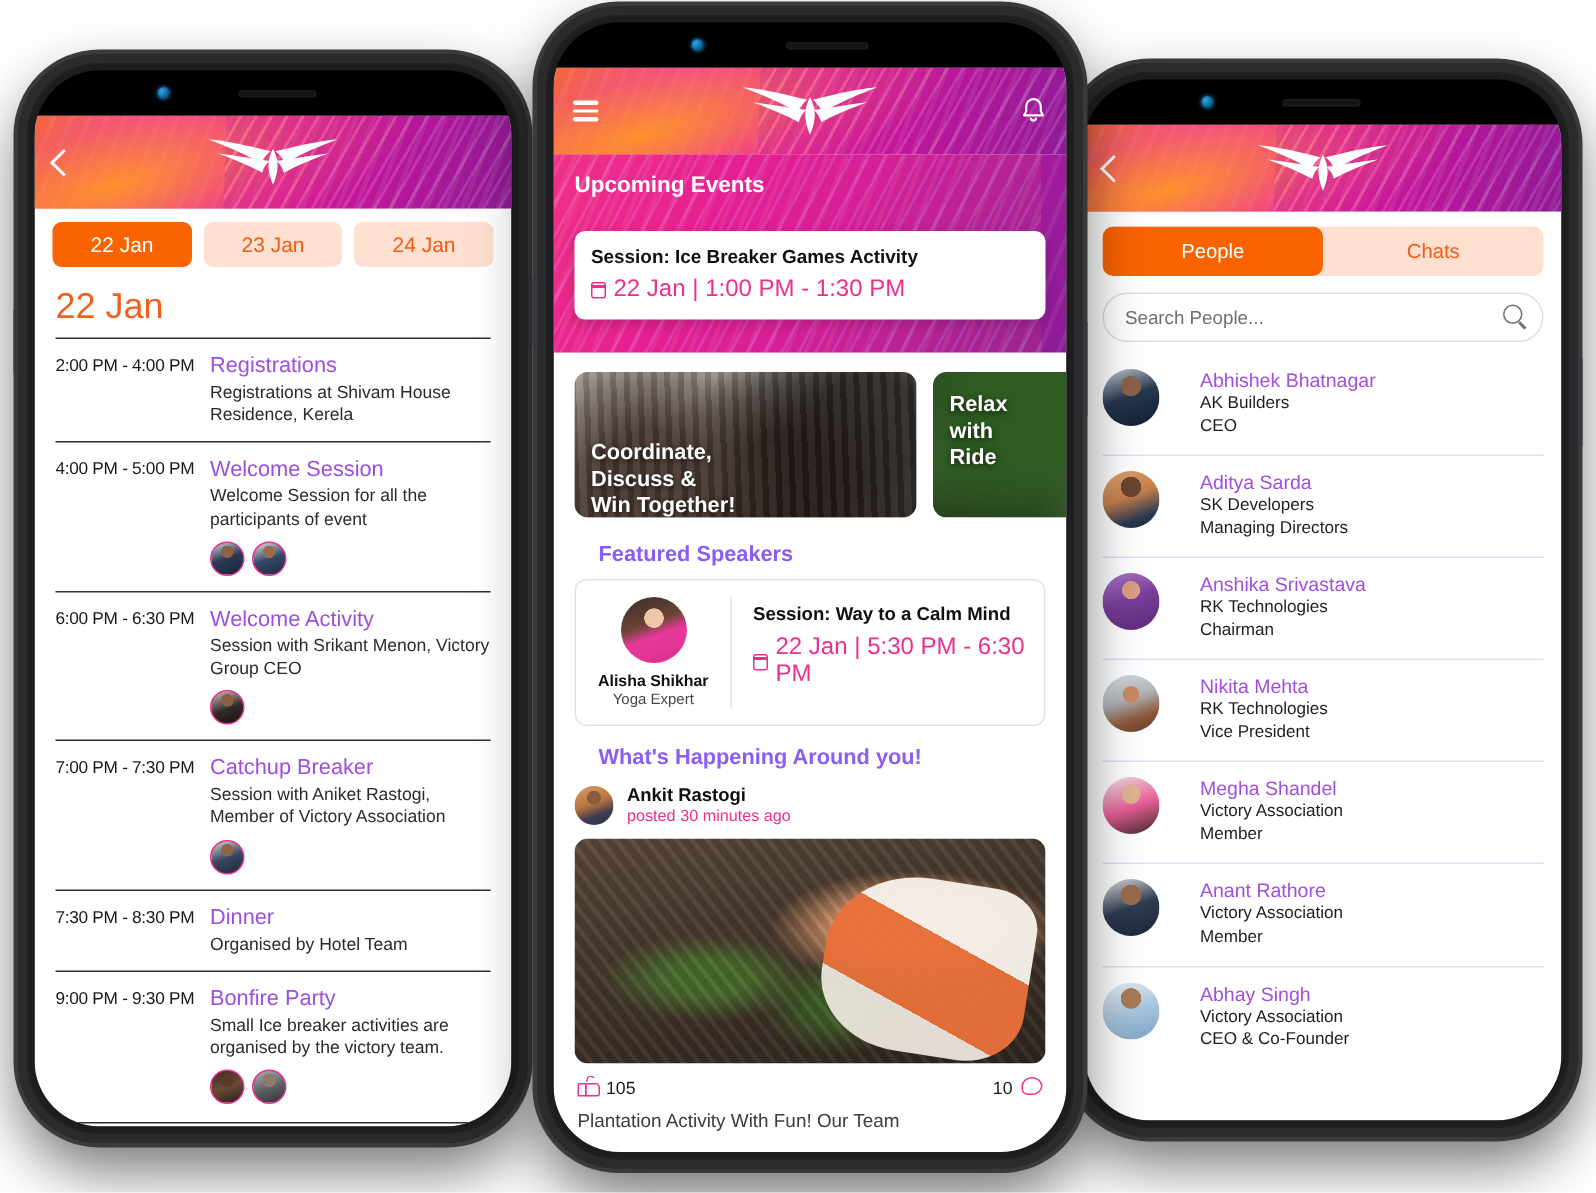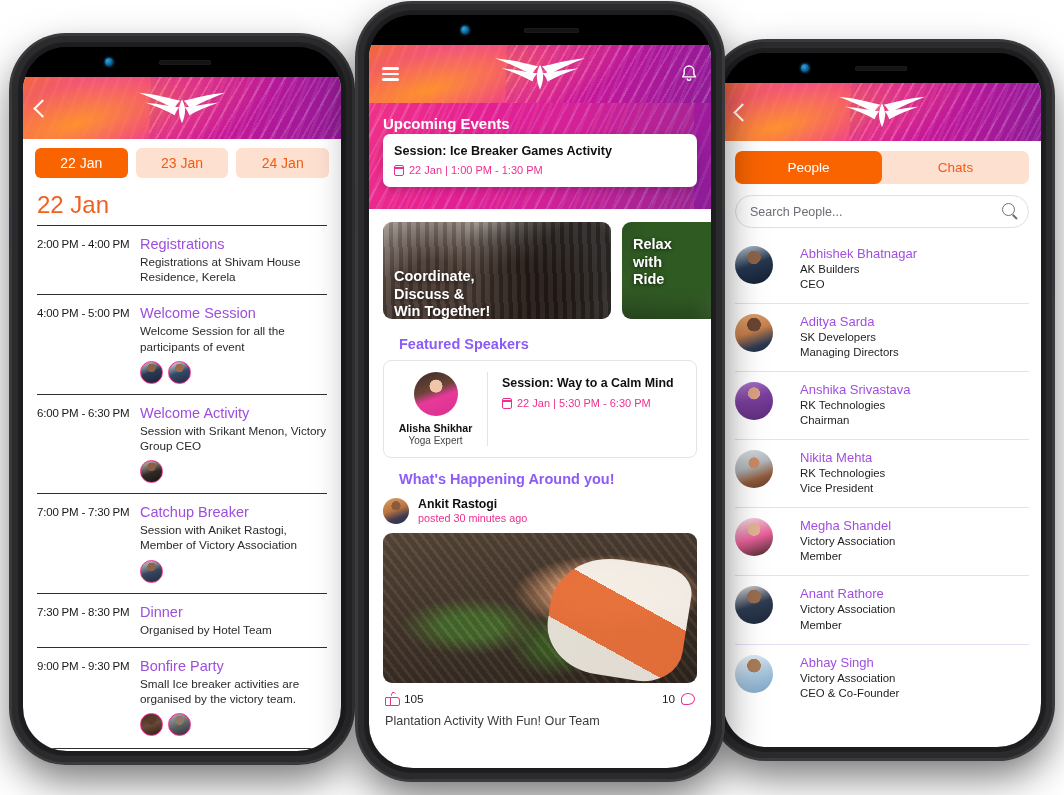--- a/index.html
+++ b/index.html
@@ -65,25 +65,25 @@
         background-position:center; overflow:hidden; position:relative; }
 
   
   .banner { position:relative; padding:12px 14px 22px 14px;
     background:
       repeating-linear-gradient(112deg, rgba(255,255,255,.07) 0 3px, rgba(0,0,0,0) 3px 12px),
       linear-gradient(118deg,#ee2b8f 0%, #e2179a 30%, #cf18a0 55%, #a81a9e 78%, #8a1c97 100%);
     overflow:hidden; }
   .banner::before { content:""; position:absolute; left:-25%; top:-80%; width:120%; height:240%;
     background: repeating-linear-gradient(118deg, rgba(255,255,255,.14) 0 2px, rgba(255,110,60,.10) 2px 10px); }
-  .banner-h { position:relative; z-index:2; color:#fff; font-size:15px; font-weight:bold; margin-bottom:2px; }
+  .banner-h { position:relative; z-index:2; color:#fff; font-size:15px; font-weight:bold; margin-bottom:22px; }
   .evcard { position:relative; z-index:2; background:#fff; border-radius:7px; padding:10px 11px 11px 11px;
             box-shadow:0 3px 9px rgba(0,0,0,.18); }
   .evtitle { font-size:12.6px; font-weight:bold; color:#101012; margin-bottom:6px; }
-  .evmeta { font-size:11px; color:#ec2f8e; display:flex; align-items:center; gap:5px; }
+  .evmeta { font-size:16px; color:#ec2f8e; display:flex; align-items:center; gap:5px; }
   .cal-ico { width:10px; height:11px; border:1.4px solid #ec2f8e; border-radius:2px; position:relative; flex:0 0 10px; }
   .cal-ico::before { content:""; position:absolute; left:-1.4px; right:-1.4px; top:1px; height:2px; background:#ec2f8e; }
 
   .cardstrip { display:flex; gap:11px; padding:13px 14px 4px 14px; overflow:hidden; }
   .promo { position:relative; flex:0 0 auto; height:97px; border-radius:9px; overflow:hidden; }
   .promo-txt { position:absolute; left:11px; top:14px; color:#fff; font-size:14.5px; font-weight:bold;
                line-height:1.21; text-shadow:0 1px 4px rgba(0,0,0,.65); z-index:3; }
   .ph-meet { background:
       radial-gradient(circle at 22% 72%, #4a3a33 0 16%, rgba(0,0,0,0) 50%),
       radial-gradient(circle at 62% 80%, #241b17 0 22%, rgba(0,0,0,0) 55%),
@@ -121,21 +121,21 @@
        radial-gradient(ellipse at 28% 62%, #4a6b2e 0 9%, rgba(0,0,0,0) 22%),
        radial-gradient(ellipse at 55% 75%, #3f5c27 0 7%, rgba(0,0,0,0) 20%),
        radial-gradient(ellipse at 72% 40%, #e8a173 0 14%, rgba(0,0,0,0) 30%),
        linear-gradient(168deg,#5b4a3c 0%, #4a3b2f 35%, #3b2f26 70%, #2e251e 100%); }
   .post-img::after { content:""; position:absolute; inset:0;
        background: repeating-linear-gradient(52deg, rgba(255,255,255,.045) 0 3px, rgba(0,0,0,.10) 3px 8px); }
   .hand { position:absolute; right:3%; top:18%; width:44%; height:78%;
           background:linear-gradient(200deg,#f6f1ea 0 36%, #e8703a 36% 70%, #e9e3da 70% 100%);
           border-radius:46% 22% 30% 40%; transform:rotate(9deg); z-index:2; opacity:.96; }
   .post-actions { display:flex; justify-content:space-between; align-items:center; padding:9px 2px 6px 2px; }
-  .act { display:flex; align-items:center; gap:6px; font-size:11.8px; color:#1b1b1d; cursor:pointer; }
+  .act { display:flex; align-items:flex-start; gap:6px; font-size:11.8px; color:#1b1b1d; cursor:pointer; }
   .thumb { width:13px; height:13px; position:relative; flex:0 0 13px; }
   .thumb::before { content:""; position:absolute; left:0; bottom:0; width:4px; height:7px;
                    border:1.5px solid #ec2f8e; border-radius:1px; }
   .thumb::after { content:""; position:absolute; left:4.5px; bottom:0; width:8px; height:7px;
                   border:1.5px solid #ec2f8e; border-radius:1px 3px 2px 0; border-bottom-width:1.5px; }
   .thumb i { position:absolute; left:6px; top:-1px; width:5px; height:5px; border-left:1.5px solid #ec2f8e;
              border-top:1.5px solid #ec2f8e; border-radius:3px 0 0 0; transform:rotate(18deg); }
   .bubble { width:14px; height:12px; border:1.6px solid #ec2f8e; border-radius:50% 50% 50% 4px; flex:0 0 14px; }
   .post-cap { font-size:12.6px; color:#3c3c40; padding:2px 2px 10px 2px; white-space:nowrap; overflow:hidden; }
 

